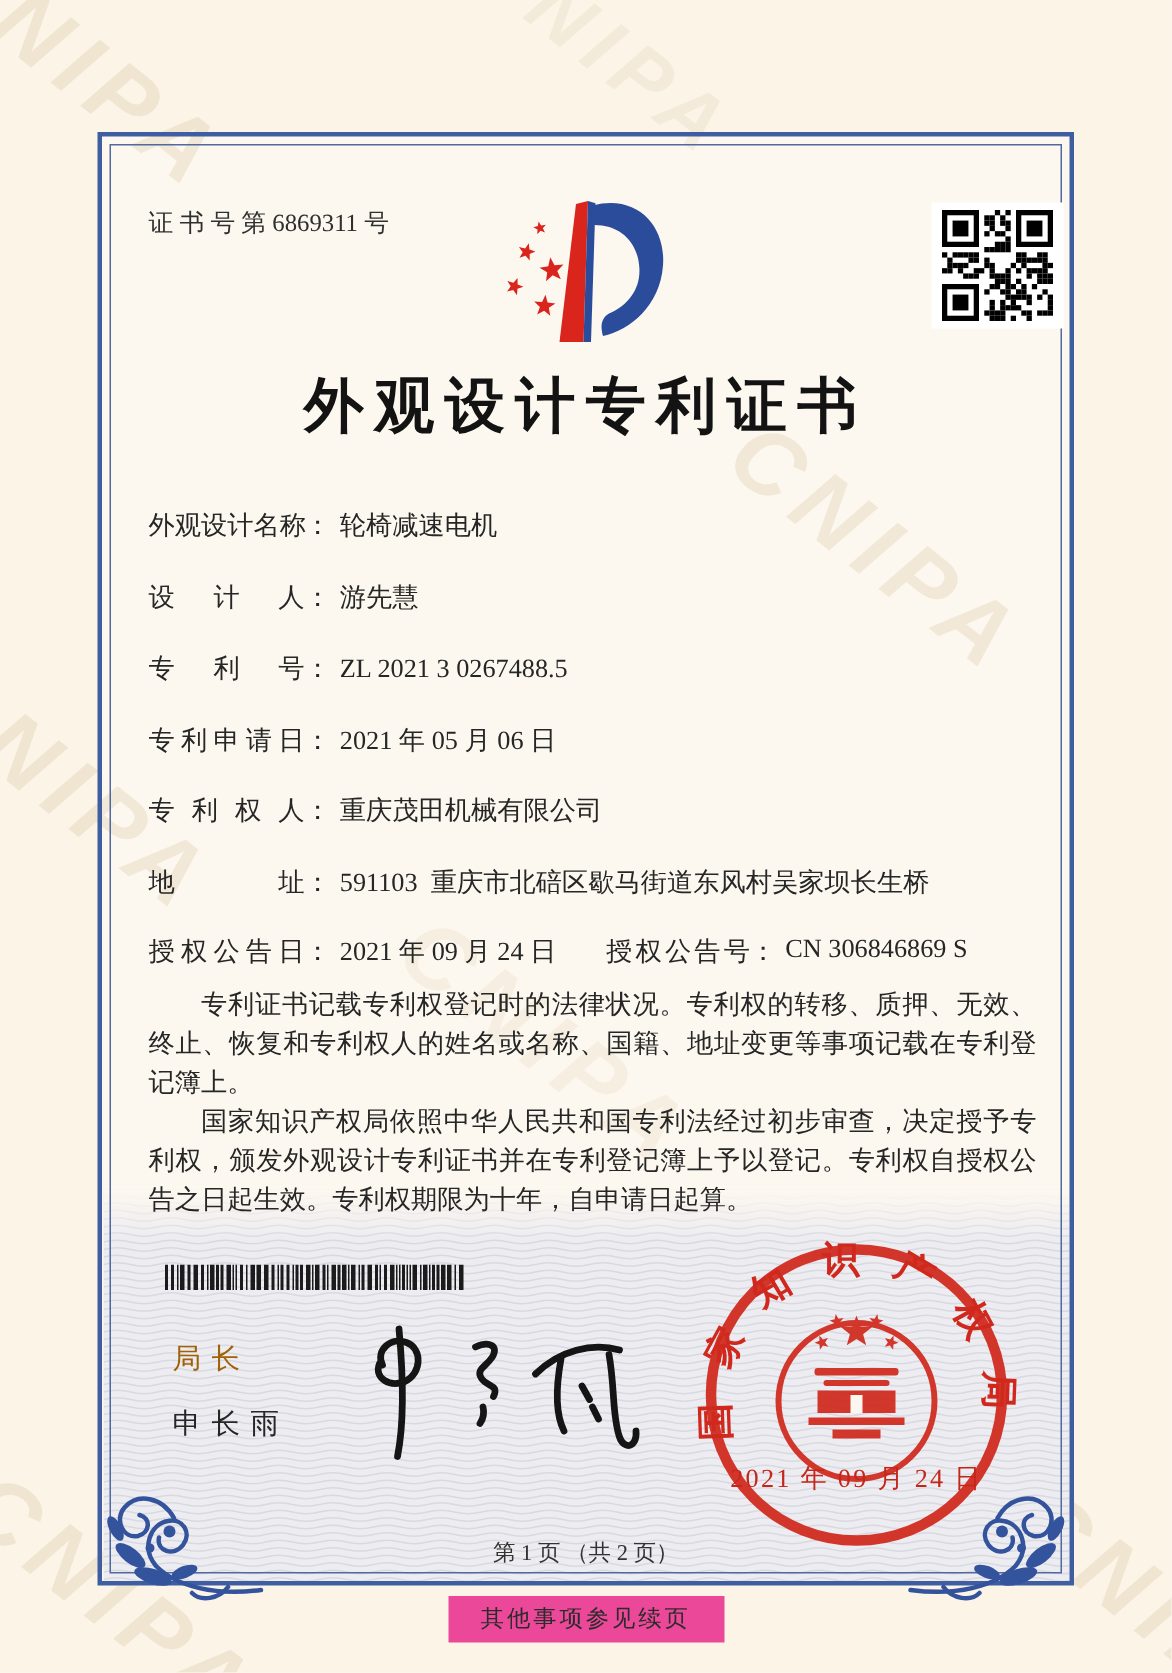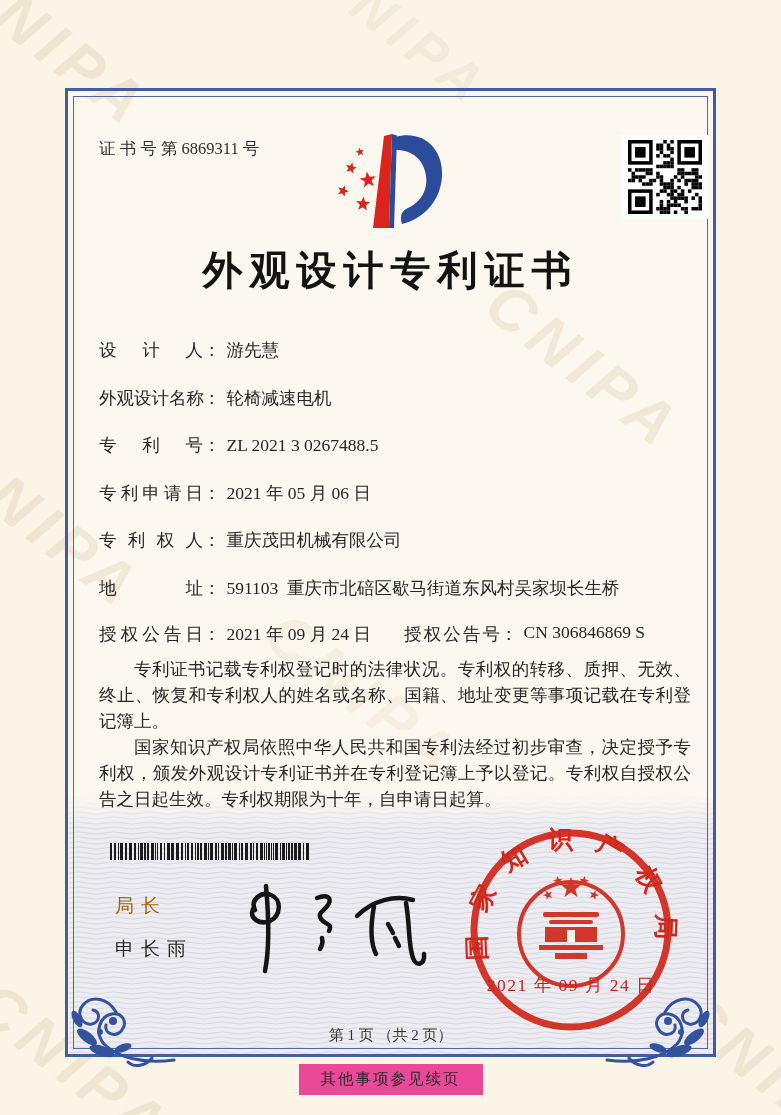--- a/index.html
+++ b/index.html
@@ -313,24 +313,24 @@
         <rect x="0" y="49.33333333333333" width="24.666666666666664" height="24.666666666666664" fill="#000"></rect>
         <rect x="3.5238095238095237" y="52.857142857142854" width="17.61904761904762" height="17.61904761904762" fill="#fff"></rect>
         <rect x="7.0476190476190474" y="56.38095238095238" width="10.571428571428571" height="10.571428571428571" fill="#000"></rect>
       </svg>
   </div>
 
   <div class="doc-title">外观设计专利证书</div>
 
   <div class="fields">
     <div class="f-row">
+      <span class="f-label">外观设计名称</span><span class="f-colon">：</span><span class="f-value">轮椅减速电机</span>
+    </div>
+    <div class="f-row">
       <span class="f-label">设计人</span><span class="f-colon">：</span><span class="f-value">游先慧</span>
-    </div>
-    <div class="f-row">
-      <span class="f-label">外观设计名称</span><span class="f-colon">：</span><span class="f-value">轮椅减速电机</span>
     </div>
     <div class="f-row">
       <span class="f-label">专利号</span><span class="f-colon">：</span><span class="f-value">ZL 2021 3 0267488.5</span>
     </div>
     <div class="f-row">
       <span class="f-label">专利申请日</span><span class="f-colon">：</span><span class="f-value">2021 年 05 月 06 日</span>
     </div>
     <div class="f-row">
       <span class="f-label">专利权人</span><span class="f-colon">：</span><span class="f-value">重庆茂田机械有限公司</span>
     </div>

